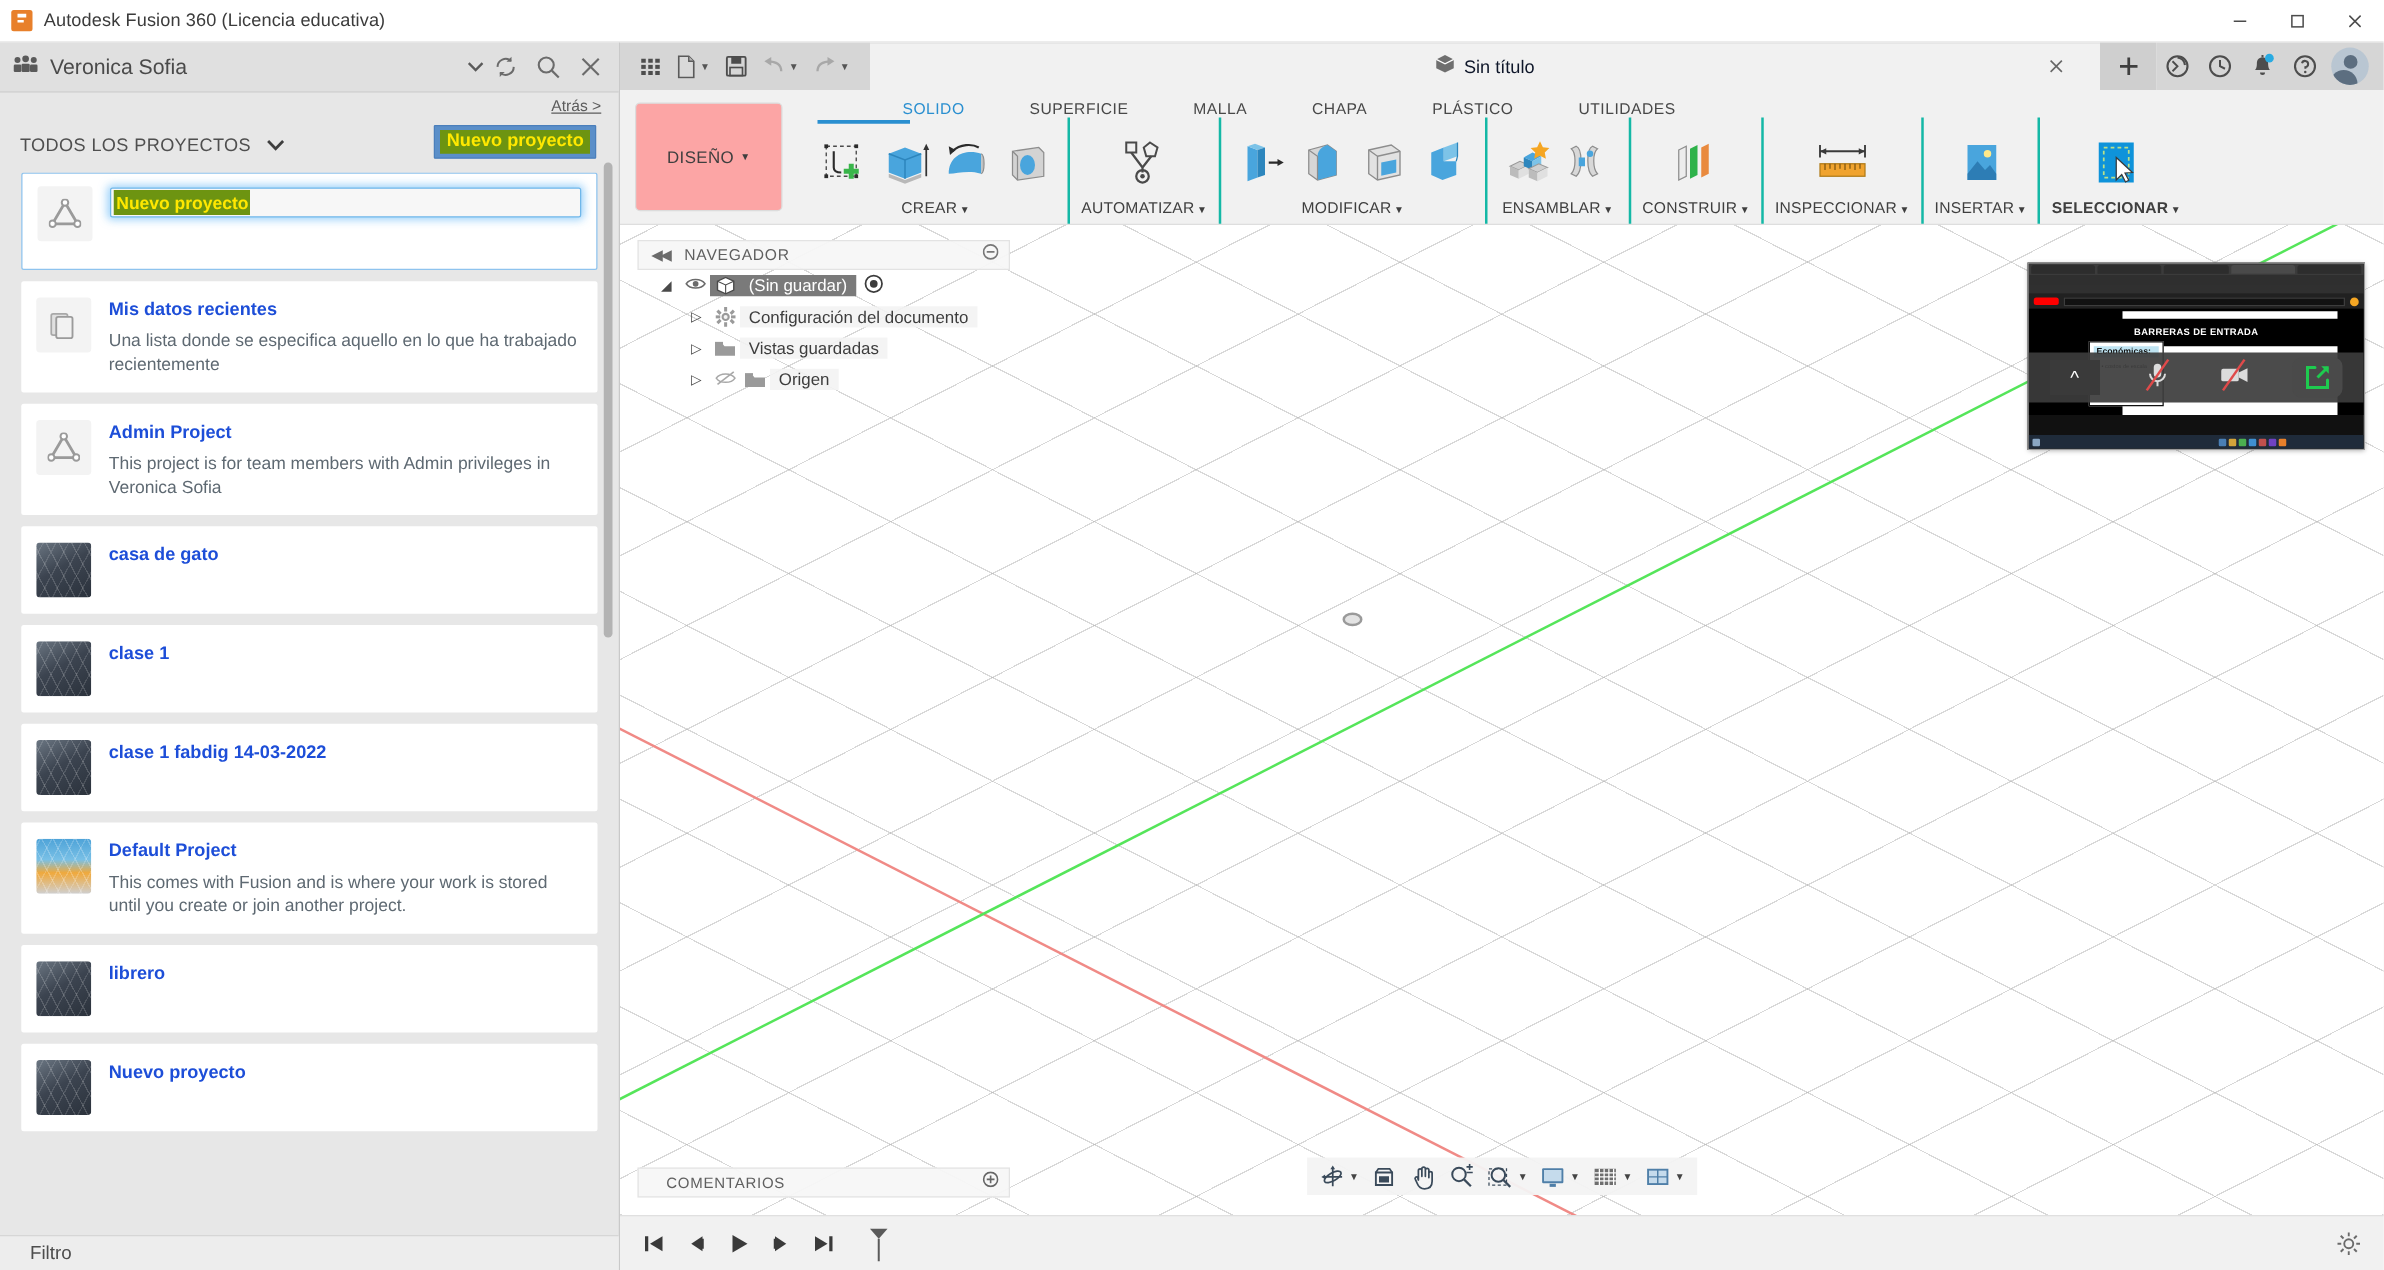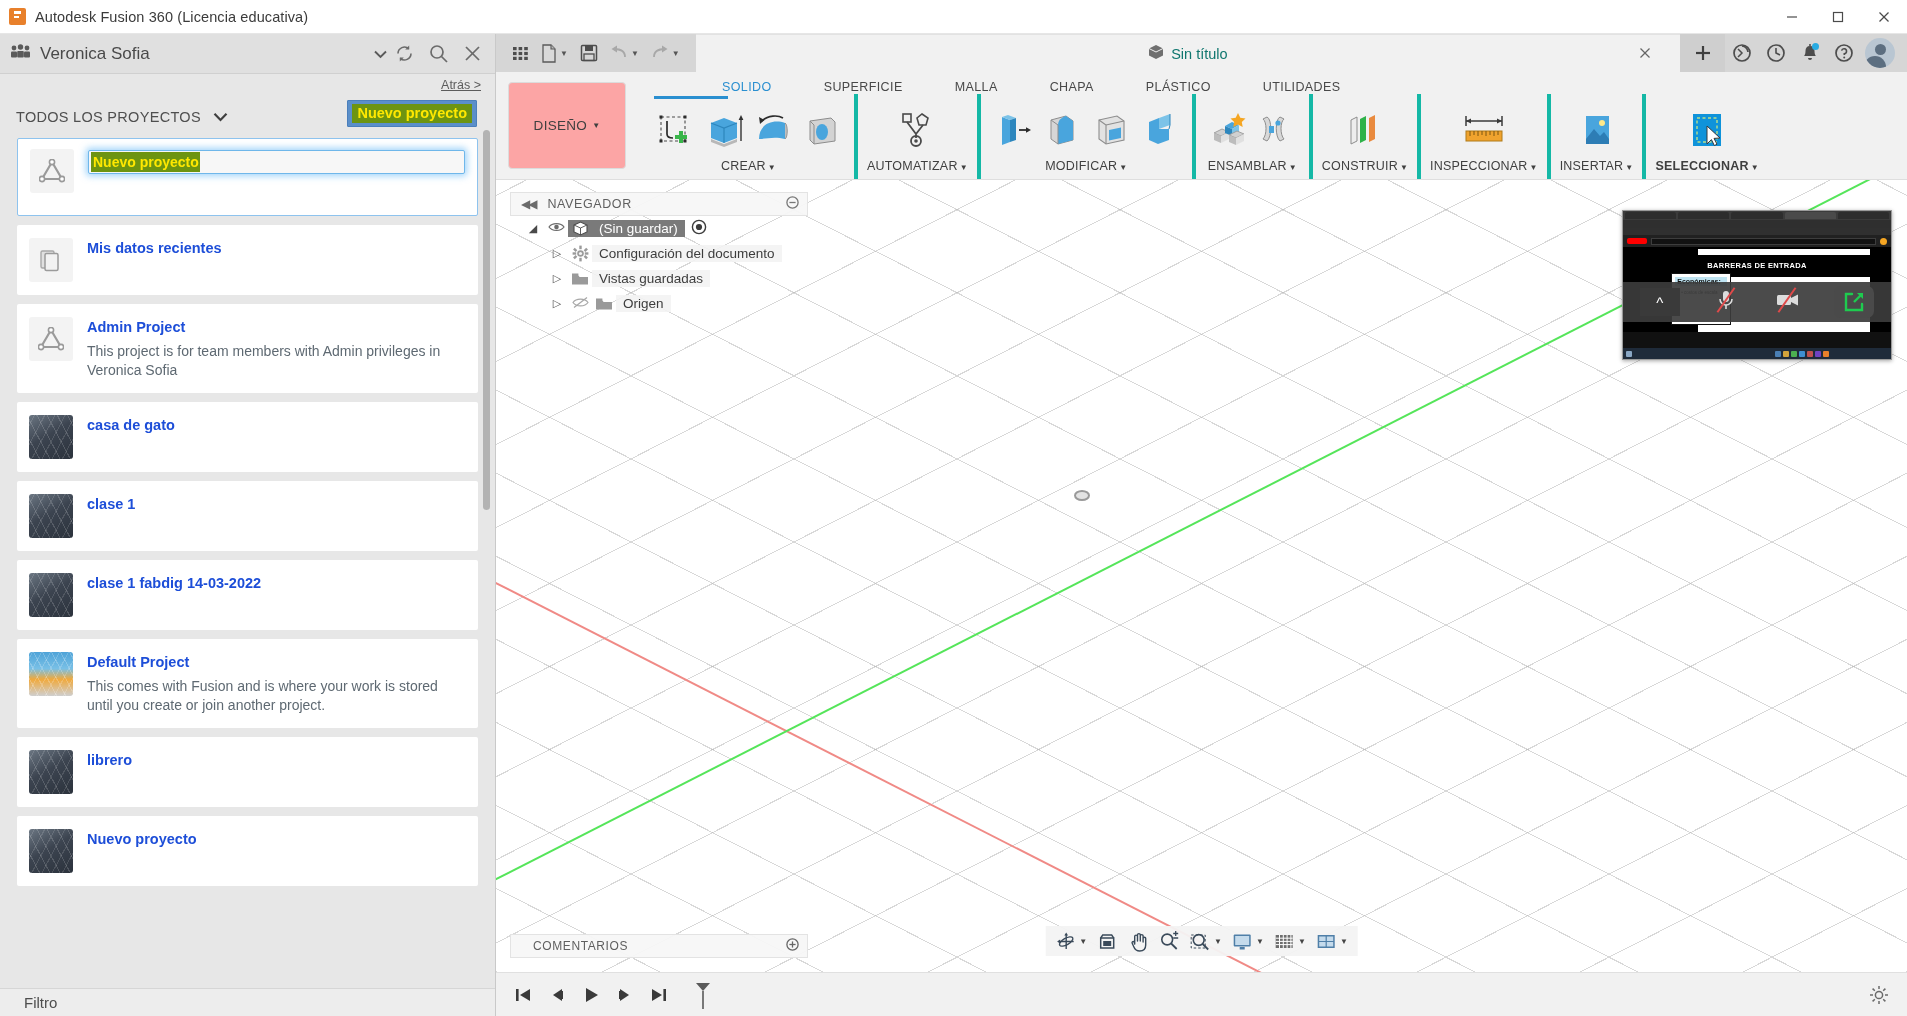--- a/index.html
+++ b/index.html
@@ -131,21 +131,21 @@
   #qa { height: 38px; background: #d6d6d6; display: flex; align-items: center;
         padding: 0 10px; }
   .qbtn { display:flex; align-items:center; height: 38px;
           padding: 0 6px; color: #4d4d4d; }
   .qbtn .tri { margin-left: 3px; font-size: 8px; color:#555; }
   #doctab {
     flex: 1; height: 38px; background: #f1f1f1;
     display:flex; align-items:center; justify-content:center;
     position: relative; border-top: 1px solid #e2e2e2;
   }
-  #doctab .tabname { font-size: 14.5px; color: #0f766e; text-align: center; }
+  #doctab .tabname { font-size: 14.5px; color: #0f172a; text-align: center; }
   #doctab .cube { margin-right: 7px; }
   #tabclose { position:absolute; right: 28px; top: 11px; color:#666; }
   #tabplus { width: 45px; height: 38px; background:#cfcfcf;
              display:flex; align-items:center; justify-content:center; color:#3f3f3f;}
   #sysicons { height: 38px; background:#d6d6d6; display:flex; align-items:center;
               padding-right: 6px; }
   .sysbtn { width: 34px; height:38px; display:flex; align-items:center;
             justify-content:center; color:#4d4d4d; position: relative; }
   #notif-dot { position:absolute; top: 9px; right: 8px; width: 7px; height: 7px;
                border-radius:50%; background:#29abe2; }
@@ -166,21 +166,21 @@
            display:flex; align-items:center; justify-content:center; }
   #wsbox span { font-size: 13.5px; color: #3f3f3f; letter-spacing:.3px; }
   #wsbox .tri { margin-left: 5px; font-size: 8px; }
   #tabs-and-panels { flex:1; display:flex; flex-direction:column; min-width:0; }
   #rb-tabs { height: 22px; display:flex; align-items:flex-end; padding-left: 62px; gap: 0; }
   .rbtab { font-size: 12.5px; color: #484848; letter-spacing:.4px;
            padding: 0 26px; white-space: nowrap; }
   .rbtab.active { color: #2a8fd0; }
   #rb-panels { flex:1; display:flex; align-items:stretch; }
   .panel { display:flex; flex-direction:column; justify-content:space-between;
-           border-right: 4px solid #14b8a6; padding: 2px 9px 2px 9px; }
+           border-right: 2px solid #14b8a6; padding: 2px 9px 2px 9px; }
   .panel:last-child { border-right: none; font-weight: bold; }
   .prow { display:flex; align-items:center; gap: 3px; flex:1; }
   .plabel { text-align:center; font-size: 12.5px; color:#3f3f3f; padding-bottom:4px;
             letter-spacing:.2px; white-space:nowrap; }
   .plabel .tri { font-size: 8px; margin-left:2px; }
   .ic { width: 46px; height: 46px; display:flex; align-items:center;
         justify-content:center; }
   .ic.wide { width: 52px; }
   .activebar { height: 3px; background: #2a8fd0; margin: 0 0 2px 0; }
 
@@ -379,20 +379,21 @@
 
       <div class="pcard">
         <div class="pthumb">
           <svg width="26" height="26" viewBox="0 0 26 26">
             <rect x="3" y="4" width="13" height="17" rx="1.5" fill="#e0e0e0" stroke="#a8a8a8" stroke-width="1.4"></rect>
             <rect x="7" y="6.5" width="13" height="17" rx="1.5" fill="#f2f2f2" stroke="#9b9b9b" stroke-width="1.5"></rect>
           </svg>
         </div>
         <div class="pbody">
           <div class="ptitle">Mis datos recientes</div>
+          <div class="pdesc">Una lista donde se especifica aquello en lo que ha trabajado recientemente</div>
         </div>
       </div>
 
       <div class="pcard">
         <div class="pthumb">
           <svg width="26" height="24" viewBox="0 0 26 24">
             <path d="M13 3 L23 20 L3 20 Z" fill="none" stroke="#9a9a9a" stroke-width="2.2" stroke-linejoin="round"></path>
             <circle cx="13" cy="3" r="2.6" fill="#fff" stroke="#9a9a9a" stroke-width="1.6"></circle>
             <circle cx="3" cy="20" r="2.6" fill="#fff" stroke="#9a9a9a" stroke-width="1.6"></circle>
             <circle cx="23" cy="20" r="2.6" fill="#fff" stroke="#9a9a9a" stroke-width="1.6"></circle>

